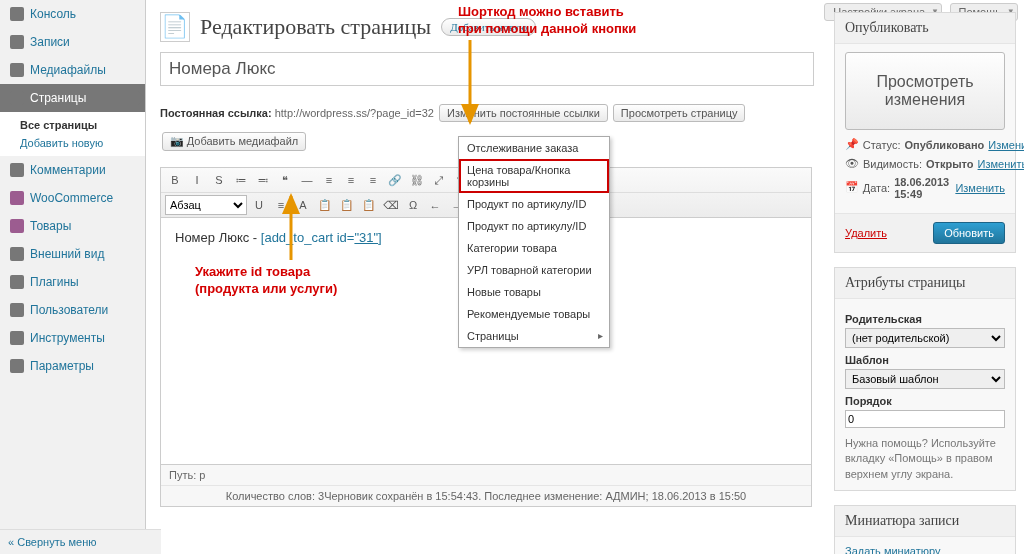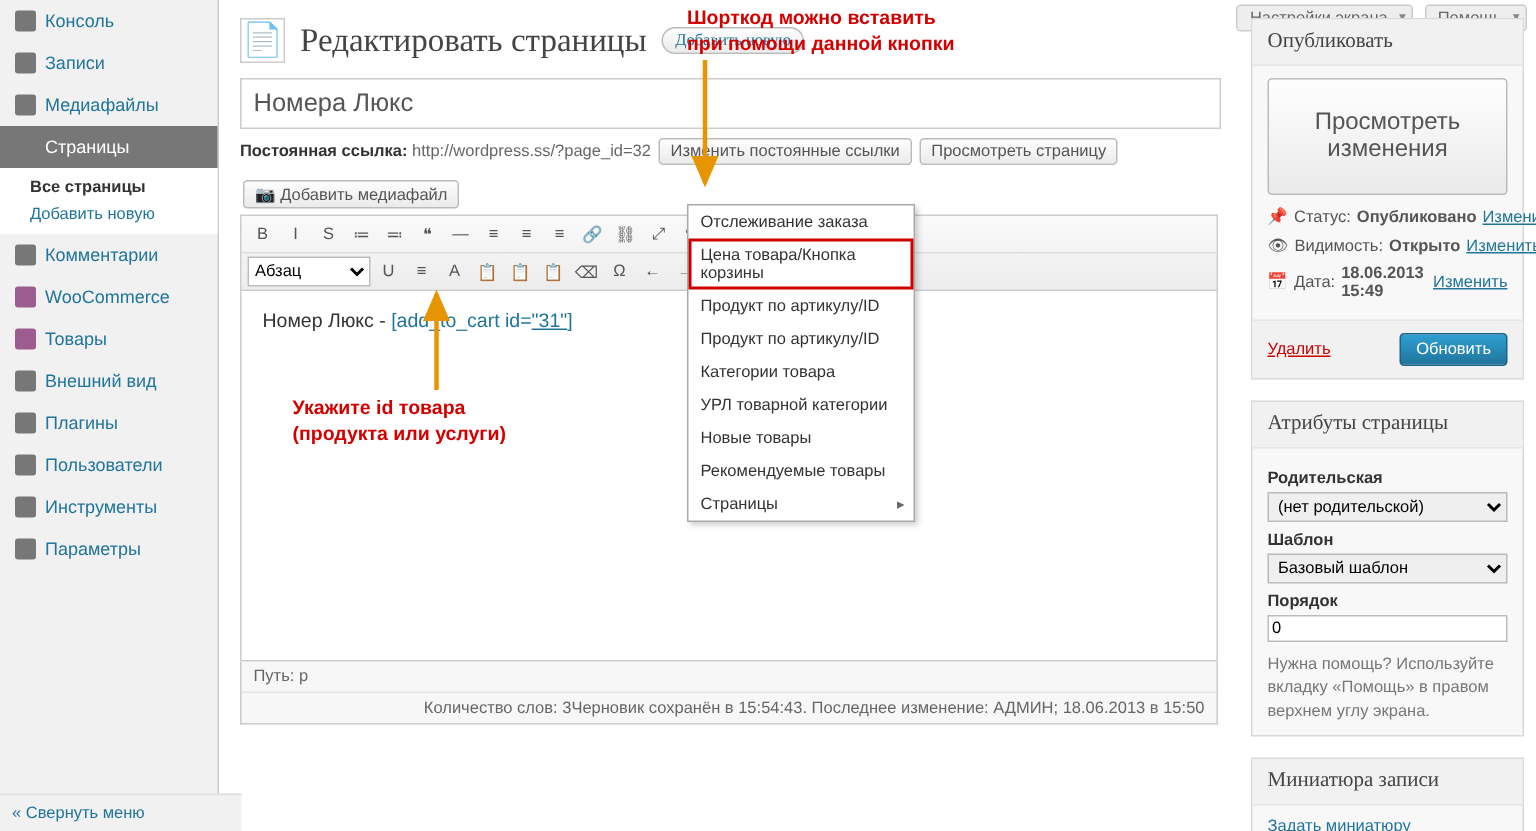--- a/index.html
+++ b/index.html
@@ -13,41 +13,41 @@
 .submenu .sub.b{color:#333;font-weight:bold}
 .menu-ic{width:14px;height:14px;display:inline-block;border-radius:2px}
 #collapse{position:absolute;left:0;bottom:0;width:145px;padding:6px 8px;font-size:11px;color:#21759b;border-top:1px solid #ddd;background:#f1f1f1;cursor:pointer}
 #topbtns{position:absolute;top:3px;right:6px}
 .topbtn{display:inline-block;background:#eee;border:1px solid #ccc;border-radius:3px;padding:2px 16px 2px 8px;font-size:11px;color:#666;cursor:pointer;position:relative;margin-left:4px}
 .topbtn::after{content:"▾";position:absolute;right:4px;top:2px;font-size:9px;color:#888}
 #main{position:absolute;left:160px;top:0;right:230px;bottom:0;padding-top:8px}
 h1.page-title{font-family:Georgia,serif;font-size:22px;font-weight:normal;margin:4px 0 10px;color:#444;display:flex;align-items:center;gap:10px}
 h1 .pi{width:28px;height:28px;background:#fff;border:1px solid #ccc;display:inline-flex;align-items:center;justify-content:center;color:#888}
 .addnew{font-size:11px;background:linear-gradient(#fefefe,#eaeaea);border:1px solid #bbb;border-radius:10px;padding:2px 8px;color:#21759b;cursor:pointer}
-.titlebox{width:636px;border:1px solid #ccc;background:#fff;padding:6px 8px;font-size:17px;color:#555;margin-bottom:6px}
+.titlebox{width:636px;border:1px solid #ccc;background:#fff;padding:6px 8px;font-size:17px;color:#555;margin-bottom:18px}
 .permarow{font-size:11px;color:#666;margin-bottom:10px}
 .permarow b{color:#333}
 .smbtn{display:inline-block;background:linear-gradient(#fefefe,#eaeaea);border:1px solid #bbb;border-radius:3px;padding:2px 7px;font-size:11px;color:#555;cursor:pointer;margin-left:2px}
-.mediabtn-row{margin-bottom:4px}
+.mediabtn-row{margin-bottom:16px}
 #ed-wrap{width:652px;position:relative}
 #ed-tabs{position:absolute;right:1px;top:-20px}
 .ed-tab{display:inline-block;border:1px solid #ccc;border-bottom:none;padding:3px 10px;font-size:11px;background:#f1f1f1;color:#777;cursor:pointer}
 .ed-tab.act{background:#e9e9e9;color:#333}
 #toolbar{border:1px solid #ccc;background:linear-gradient(#fafafa,#ececec)}
 .tb-row{padding:2px 4px;border-bottom:1px solid #ddd;display:flex;align-items:center;gap:2px;flex-wrap:wrap}
 .tb-row:last-child{border-bottom:none}
 .tb-btn{width:20px;height:20px;display:inline-flex;align-items:center;justify-content:center;font-size:11px;color:#555;cursor:pointer;border-radius:2px}
 .tb-sel{height:20px;font-size:11px;border:1px solid #bbb;background:#fff;width:82px}
 .woo-btn{width:20px;height:18px;background:#9c5c90;border-radius:2px;color:#fff;font-size:7px;display:inline-flex;align-items:center;justify-content:center;cursor:pointer}
 #ed-body{border:1px solid #ccc;border-top:none;background:#fff;height:222px;padding:12px 14px;font-size:13px;color:#333;position:relative}
 #ed-body .code{color:#21759b}
 #ed-body .code u{color:#21759b}
 #ed-foot{border:1px solid #ccc;border-top:none;background:#f7f7f7;font-size:11px;color:#666}
 #ed-foot .path{padding:4px 8px;border-bottom:1px solid #e5e5e5}
-#ed-foot .stats{padding:4px 8px;display:flex;justify-content:flex-end}
+#ed-foot .stats{padding:4px 8px;display:flex;justify-content:center}
 #dropdown{position:absolute;left:458px;top:136px;width:150px;background:#fff;border:1px solid #aaa;box-shadow:2px 2px 4px rgba(0,0,0,.2);z-index:50}
 #dropdown .dd-item{padding:5px 8px;font-size:11px;color:#333;cursor:pointer;position:relative}
 #dropdown .dd-item.hl{border:2px solid #c00;padding:3px 6px}
 #dropdown .dd-item.arrow::after{content:"▸";position:absolute;right:6px;top:5px;font-size:10px;color:#666}
 #sidebar{position:absolute;right:8px;top:12px;width:182px}
 .box{border:1px solid #d9d9d9;background:#f8f8f8;margin-bottom:14px}
 .box-hd{font-family:Georgia,serif;font-size:14px;padding:7px 10px;border-bottom:1px solid #e5e5e5;color:#444;background:#f1f1f1}
 .box-bd{padding:8px 10px;font-size:11px;color:#555}
 .pubbtn{display:block;width:100%;background:linear-gradient(#fefefe,#eaeaea);border:1px solid #bbb;border-radius:3px;padding:20px;font-size:16px;color:#555;cursor:pointer;margin-bottom:8px}
 .meta-line{margin:5px 0;font-size:11px;color:#555;display:flex;align-items:center;gap:4px}

